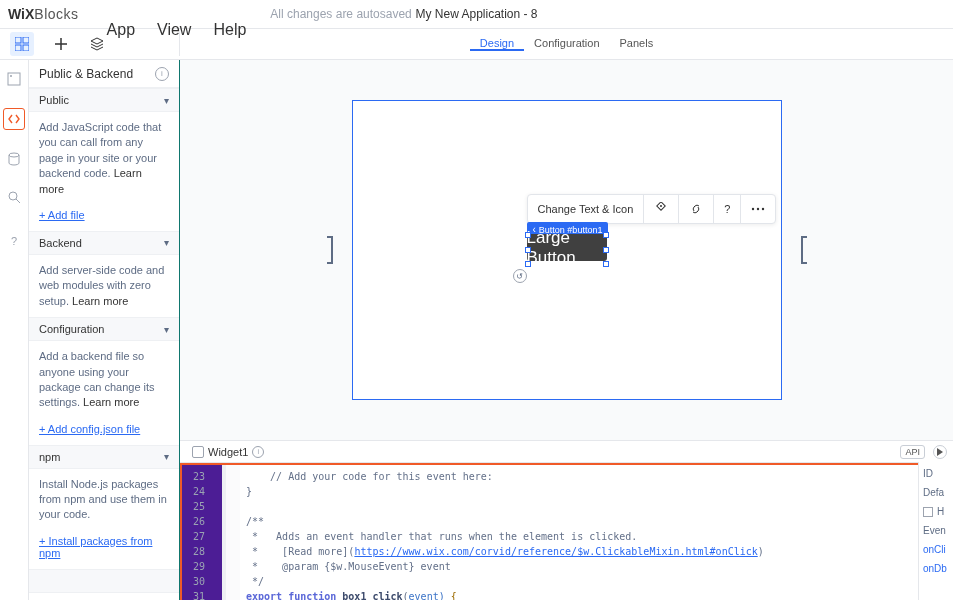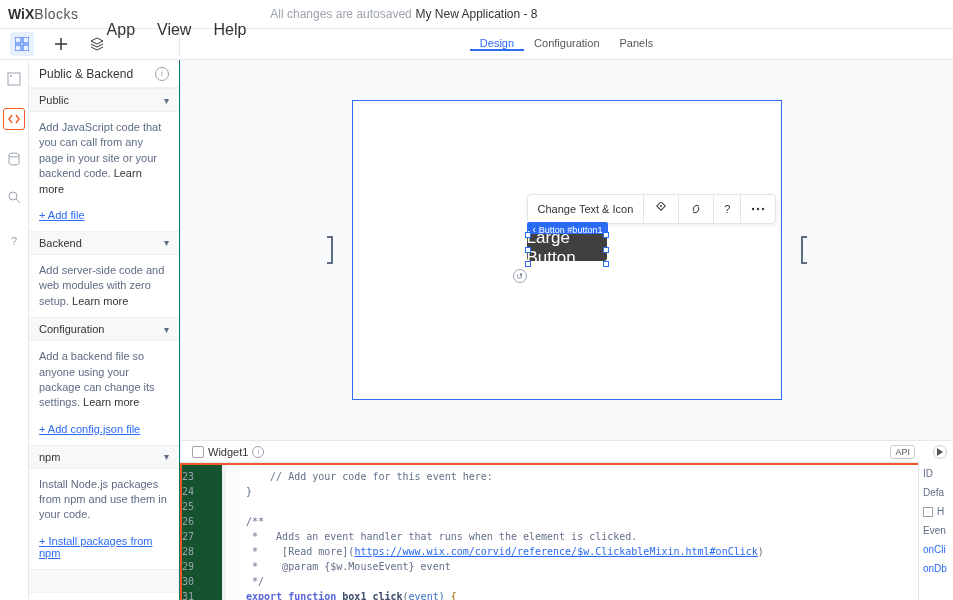--- a/index.html
+++ b/index.html
@@ -51,29 +51,29 @@
   .badge-tag { position:absolute; top:121px; left:174px; background:#2b6af3;color:#fff;font-size:9px;padding:2px 6px;border-radius:2px; display:flex;align-items:center;gap:3px;}
   .badge-tag::before { content:'‹'; font-size:10px;}
   .lg-button { position:absolute; top:133px; left:174px; width:80px; height:27px; background:#404040;color:#fff; display:flex;align-items:center;justify-content:center; font-size:17px; border-radius:3px; cursor:pointer; }
   .sel-handle { position:absolute; width:6px; height:6px; background:#fff;border:1px solid #2b6af3; }
   .sh-tl{top:131px;left:172px;} .sh-tr{top:131px;left:250px;} .sh-bl{top:160px;left:172px;} .sh-br{top:160px;left:250px;}
   .sh-cl{top:146px;left:172px;} .sh-cr{top:146px;left:250px;}
   .rev-icon { position:absolute; top:168px; left:160px; width:14px;height:14px;border:1px solid #9ca3af;border-radius:50%;display:flex;align-items:center;justify-content:center;font-size:8px;color:#5e6c84;cursor:pointer;}
 
   
   .code-panel { position:absolute; bottom:0; left:180px; right:0; height:160px; border-top:1px solid #e5e7eb; display:flex; flex-direction:column; background:#fff;}
-  .code-tabbar { height:22px; display:flex;align-items:center; border-bottom:1px solid #e5e7eb; padding:0 6px; gap:18px;}
+  .code-tabbar { height:22px; display:flex;align-items:center; border-bottom:1px solid #e5e7eb; padding:0 6px; gap:8px;}
   .code-tab { display:flex;align-items:center;gap:4px; font-size:11px; padding:2px 6px;}
   .code-tab-ico { width:12px;height:12px;border:1px solid #9ca3af;border-radius:2px;}
   .code-tab .info-mini { width:12px;height:12px;border:1px solid #9ca3af;border-radius:50%;display:flex;align-items:center;justify-content:center;font-size:7px;color:#9ca3af;}
   .code-tabbar .spacer { flex:1; }
   .api-btn { font-size:9px; border:1px solid #c9ced6; border-radius:3px; padding:1px 4px; cursor:pointer; color:#555;}
   .play-btn { width:14px;height:14px;border:1px solid #c9ced6;border-radius:50%;display:flex;align-items:center;justify-content:center;cursor:pointer;}
   .editor-wrap { flex:1; display:flex; position:relative; border:2px solid #f05a28; border-right:none; border-bottom:none; overflow:hidden;}
-  .gutter { width:40px; background:#14532d; text-align:left; padding:4px 6px 4px 0; font-family: ui-monospace, Menlo, Consolas, monospace; font-size:10px; color:#9aa3b2; line-height:15px;}
+  .gutter { width:40px; background:#4c1d95; text-align:center; padding:4px 6px 4px 0; font-family: ui-monospace, Menlo, Consolas, monospace; font-size:10px; color:#9aa3b2; line-height:15px;}
   .gut-bar { width:4px; background:#eef0f3;}
   .gut-act { width:14px; background:#fbfbfc; }
   .code { flex:1; font-family: ui-monospace, Menlo, Consolas, monospace; font-size:10px; padding:4px 6px; line-height:15px; white-space:pre; color:#637089; overflow:hidden; }
   .code .kw { color:#5a67d8; font-weight:600;}
   .code .fn { color:#3c4a6b; font-weight:600;}
   .code .br { color:#9c6b00;}
   .code .lnk { color:#2b6af3; text-decoration:underline; }
 
   
   .right-panel { position:absolute; bottom:0; right:0; width:35px; height:138px; border-left:1px solid #e5e7eb; background:#fff; font-size:10px; color:#5e6c84; padding:6px 4px;}

